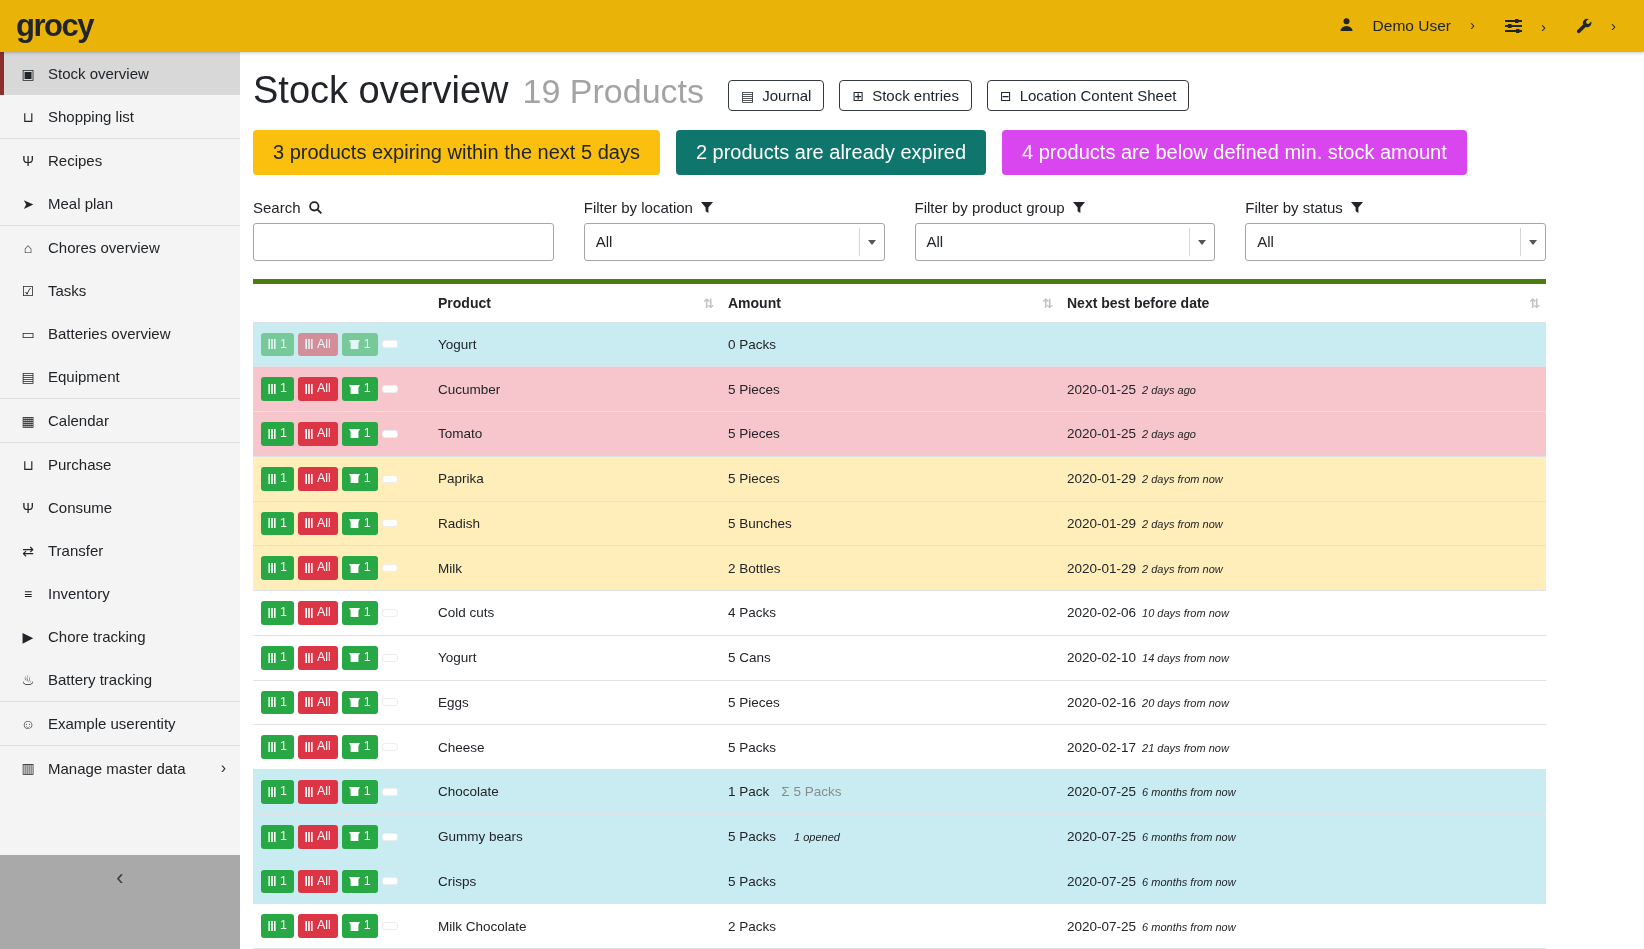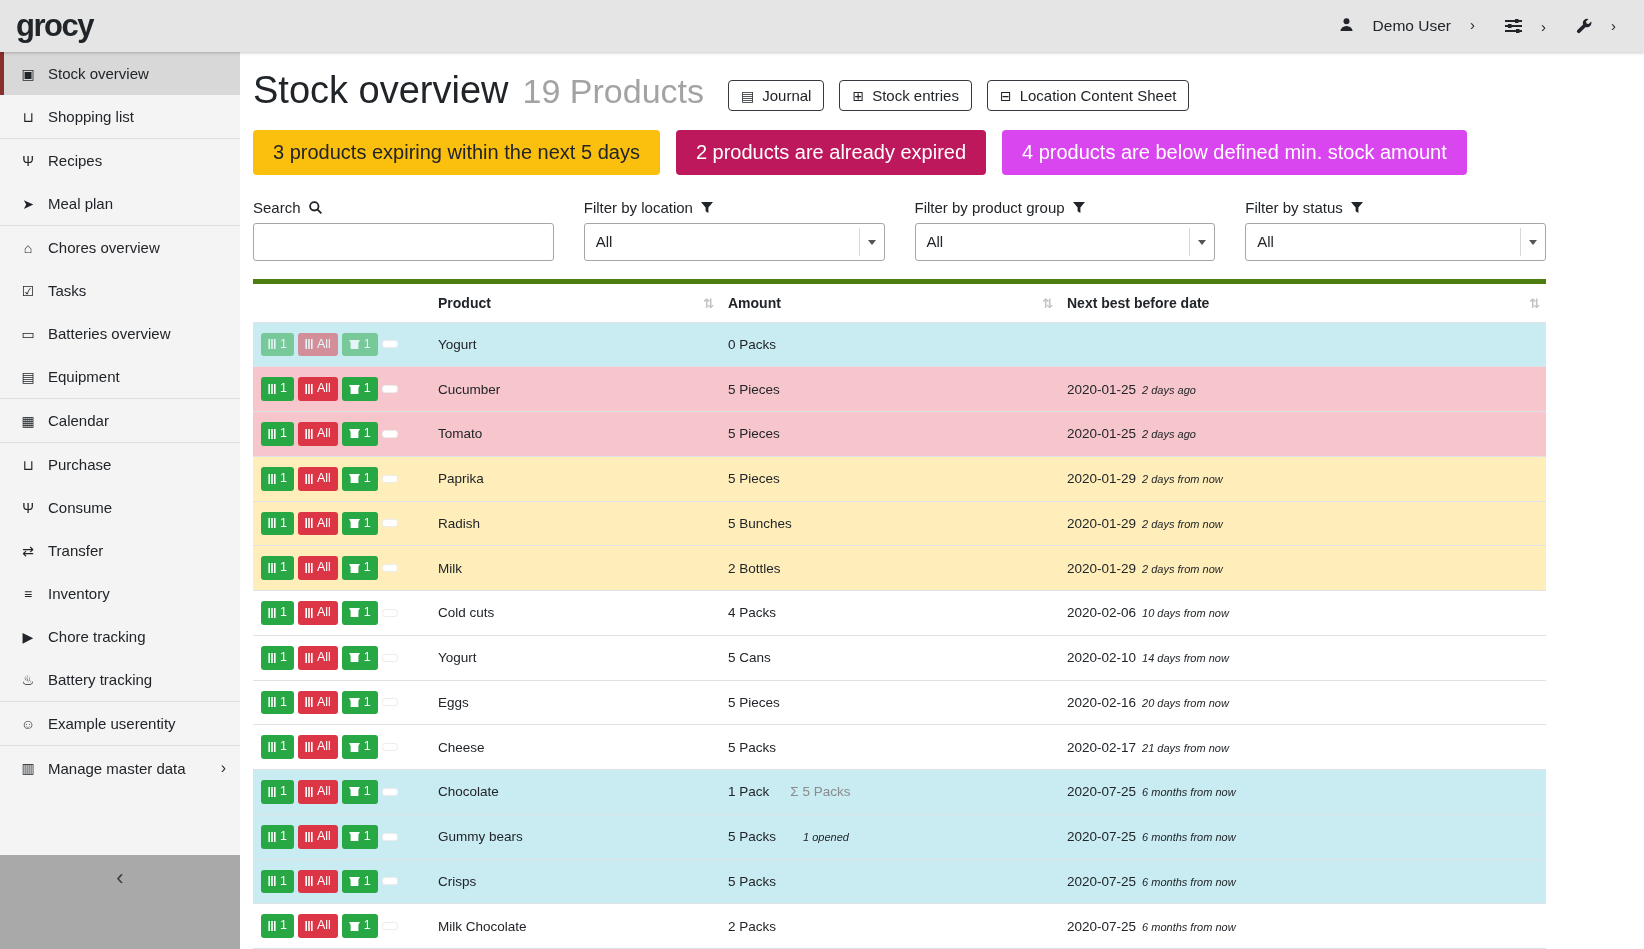--- a/index.html
+++ b/index.html
@@ -6,21 +6,21 @@
   html, body { margin: 0; padding: 0; }
   body {
     width: 1644px; height: 949px; overflow: hidden;
     font-family: "Liberation Sans", "DejaVu Sans", sans-serif;
     color: #212529; background: #fff;
   }
 
   
   .navbar {
     position: fixed; top: 0; left: 0; right: 0; height: 52px;
-    background: #e5e5e5; display: flex; align-items: center;
+    background: #eab308; display: flex; align-items: center;
     padding: 0 28px 0 16px; box-shadow: 0 1px 3px rgba(0,0,0,.22); z-index: 30;
   }
   .logo { font-size: 31px; font-weight: 700; letter-spacing: -1.5px; cursor: pointer; }
   .nav-right { margin-left: auto; display: flex; align-items: center; gap: 30px; }
   .nav-item { display: flex; align-items: flex-start; gap: 19px; font-size: 15.5px; cursor: pointer; }
   .nav-item svg { display: block; }
   .chev-small { font-size: 15px; line-height: 1; }
 
   
   .sidebar { position: fixed; top: 52px; left: 0; bottom: 0; width: 240px; background: #f4f4f4; z-index: 20; }
@@ -52,21 +52,21 @@
     display: inline-flex; align-items: center; gap: 8px;
     background: #fff; border: 1px solid #343a40; border-radius: 4px;
     padding: 6px 12px; font-size: 15px; color: #212529; cursor: pointer; font-family: inherit;
   }
   .hbtn .bicon { font-size: 14px; line-height: 1; }
 
   
   .alerts { display: flex; gap: 16px; margin-top: 16px; }
   .alert { border-radius: 4px; padding: 11px 20px; font-size: 20px; cursor: pointer; white-space: nowrap; }
   .alert-warning { background: #fbbf0d; color: #212529; }
-  .alert-danger  { background: #be185d; color: #fff; }
+  .alert-danger  { background: #0f766e; color: #fff; }
   .alert-info    { background: #d946ef; color: #fff; }
 
   
   .filters { display: grid; grid-template-columns: repeat(4, 1fr); gap: 30px; margin-top: 24px; }
   .flabel { display: flex; align-items: center; gap: 8px; font-size: 15px; }
   .fctrl { margin-top: 7px; position: relative; }
   .search-input {
     width: 100%; height: 38px; border: 1px solid #a6a6a6; border-radius: 3px;
     padding: 0 10px; font-size: 15px; font-family: inherit; background: #fff;
   }
@@ -96,21 +96,21 @@
   .actions { display: flex; align-items: center; gap: 4px; }
   .btn {
     display: inline-flex; align-items: center; gap: 4px; border: none; border-radius: 3px;
     padding: 5px 7px; font-size: 12.5px; color: #fff; cursor: pointer; font-family: inherit; line-height: 1.1;
   }
   .btn svg { display: block; }
   .btn-green { background: #28a745; }
   .btn-red   { background: #dc3545; }
   .btn-dots  { background: #fff; color: #6c757d; font-size: 15px; padding: 3px 7px; border: 1px solid #ececec; }
   tr.disabled-actions .btn-green, tr.disabled-actions .btn-red { opacity: .5; }
-  .amt-sum  { color: #8b8b8b; margin-left: 21px; }
+  .amt-sum  { color: #8b8b8b; margin-left: 12px; }
   .amt-note, .date-note { font-style: italic; font-size: 11px; margin-left: 6px; }
 </style>
 </head>
 <body>
 
 <div class="navbar">
   <div class="logo">grocy</div>
   <div class="nav-right">
     <div class="nav-item">
       <svg width="15" height="15" viewBox="0 0 16 16">

